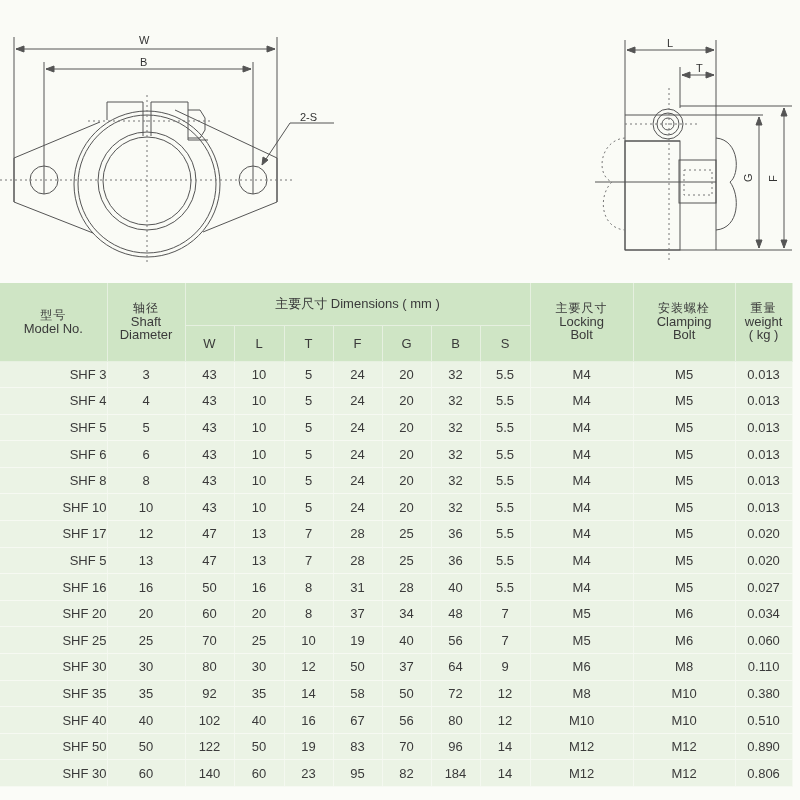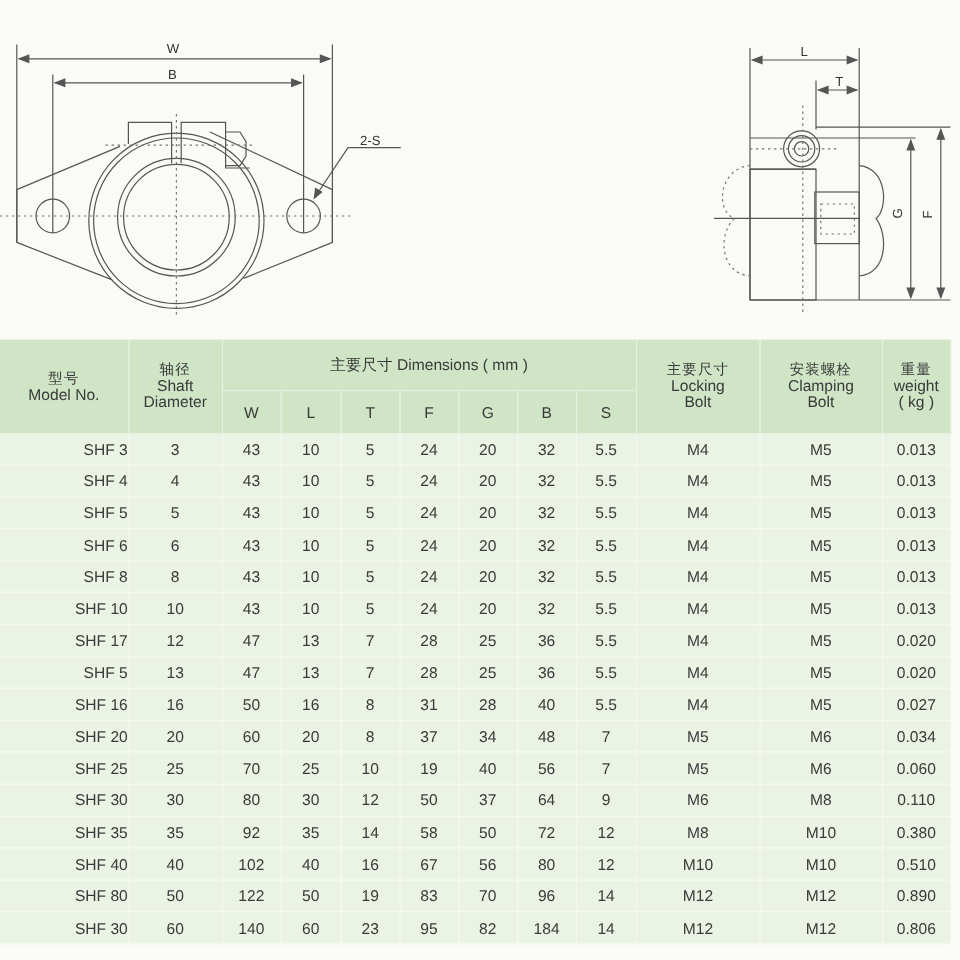--- a/index.html
+++ b/index.html
@@ -395,21 +395,21 @@
           <td>16</td>
           <td>67</td>
           <td>56</td>
           <td>80</td>
           <td>12</td>
           <td>M10</td>
           <td>M10</td>
           <td>0.510</td>
         </tr>
         <tr>
-          <td class="model">SHF  80</td>
+          <td class="model">SHF  50</td>
           <td>50</td>
           <td>122</td>
           <td>50</td>
           <td>19</td>
           <td>83</td>
           <td>70</td>
           <td>96</td>
           <td>14</td>
           <td>M12</td>
           <td>M12</td>

